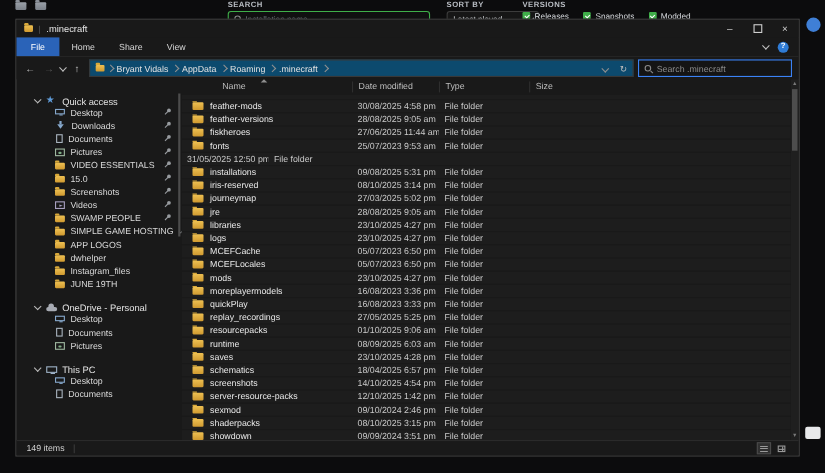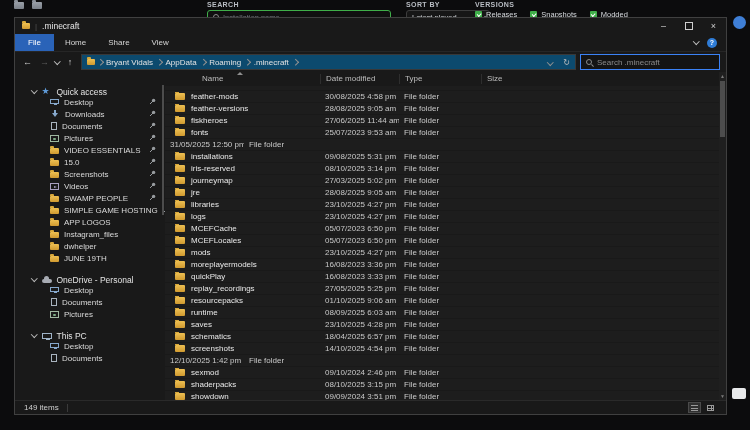--- a/index.html
+++ b/index.html
@@ -376,32 +376,32 @@
     <span class="pin" style="visibility: hidden;">
       <svg width="7" height="7">
                     <line x1="1" y1="6" x2="4" y2="3" stroke="#979b9f" stroke-width="1"></line>
                     <circle cx="4.6" cy="2.4" r="1.7" fill="#979b9f"></circle>
                   </svg>
     </span>
   </div>
 
   <div class="sb-item">
     <span class="ic it-ic ic-folder"></span>
+    <span>dwhelper</span>
+    <span class="pin" style="visibility: hidden;">
+      <svg width="7" height="7">
+                    <line x1="1" y1="6" x2="4" y2="3" stroke="#979b9f" stroke-width="1"></line>
+                    <circle cx="4.6" cy="2.4" r="1.7" fill="#979b9f"></circle>
+                  </svg>
+    </span>
+  </div>
+
+  <div class="sb-item">
+    <span class="ic it-ic ic-folder"></span>
     <span>Instagram_files</span>
-    <span class="pin" style="visibility: hidden;">
-      <svg width="7" height="7">
-                    <line x1="1" y1="6" x2="4" y2="3" stroke="#979b9f" stroke-width="1"></line>
-                    <circle cx="4.6" cy="2.4" r="1.7" fill="#979b9f"></circle>
-                  </svg>
-    </span>
-  </div>
-
-  <div class="sb-item">
-    <span class="ic it-ic ic-folder"></span>
-    <span>dwhelper</span>
     <span class="pin" style="visibility: hidden;">
       <svg width="7" height="7">
                     <line x1="1" y1="6" x2="4" y2="3" stroke="#979b9f" stroke-width="1"></line>
                     <circle cx="4.6" cy="2.4" r="1.7" fill="#979b9f"></circle>
                   </svg>
     </span>
   </div>
 
   <div class="sb-item">
     <span class="ic it-ic ic-folder"></span>
@@ -711,20 +711,24 @@
     <div class="fcell name">
       <span class="fi"></span>
       <span>screenshots</span>
     </div>
     <div class="fcell date">14/10/2025 4:54 pm</div>
     <div class="fcell type">File folder</div>
     <div class="fcell size"></div>
   </div>
 
   <div class="frow">
+    <div class="fcell name">
+      <span class="fi"></span>
+      <span>server-resource-packs</span>
+    </div>
     <div class="fcell date">12/10/2025 1:42 pm</div>
     <div class="fcell type">File folder</div>
     <div class="fcell size"></div>
   </div>
 
   <div class="frow">
     <div class="fcell name">
       <span class="fi"></span>
       <span>sexmod</span>
     </div>

